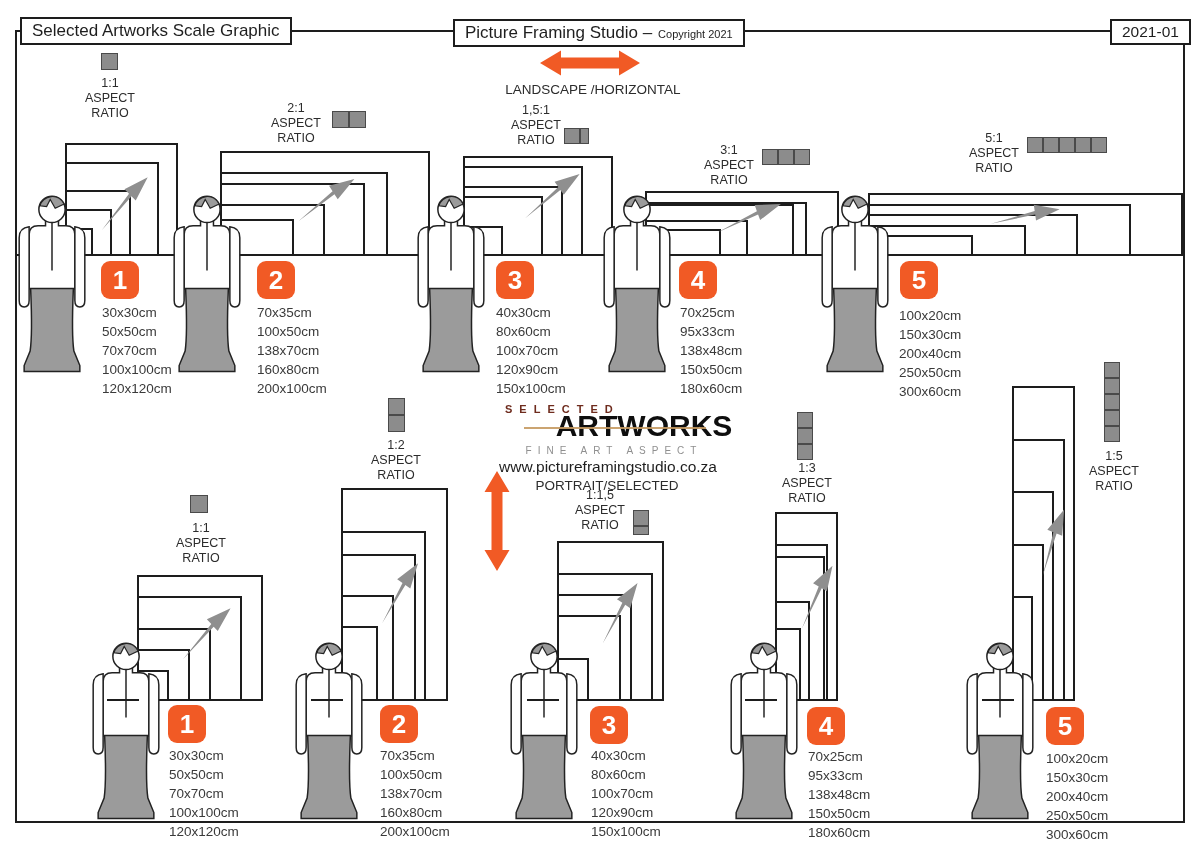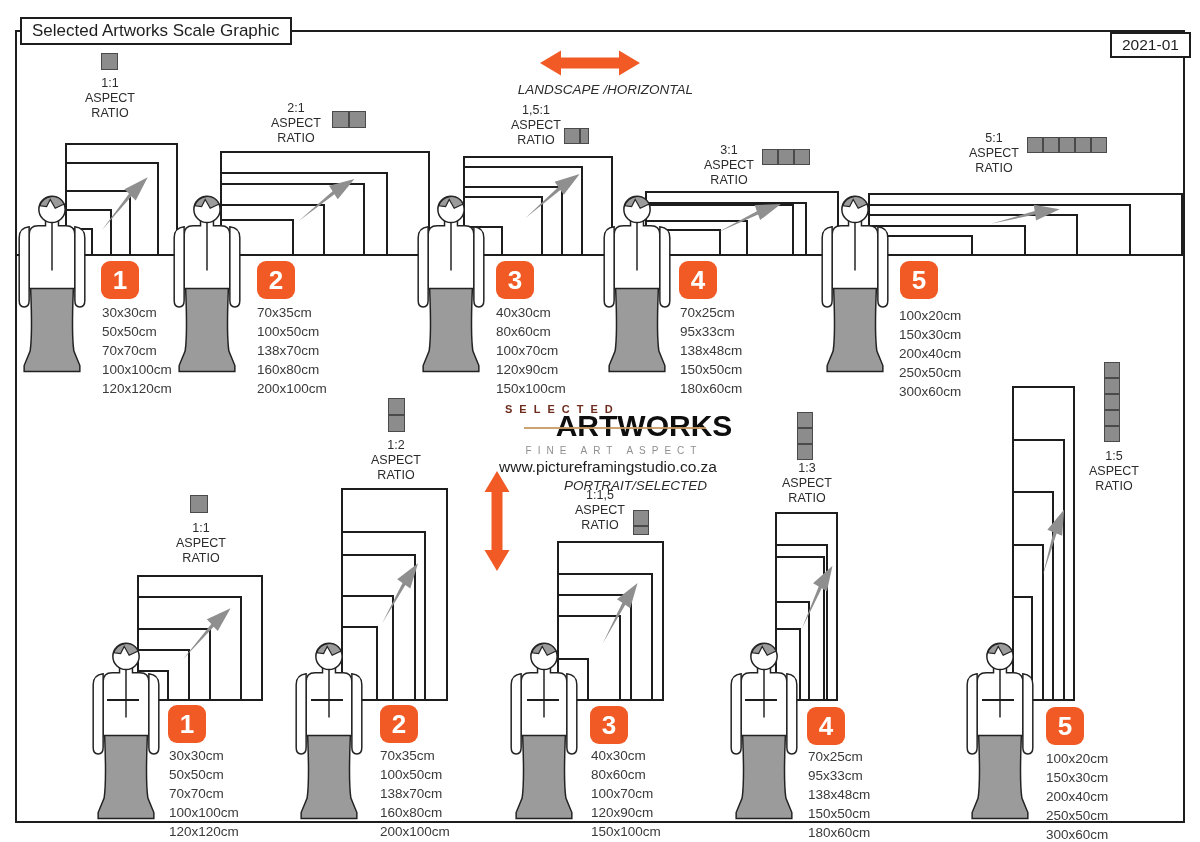--- a/index.html
+++ b/index.html
@@ -15,21 +15,21 @@
          font-size:26px;font-weight:bold;display:flex;align-items:center;justify-content:center;z-index:5;}
   .sizes{font-size:13.5px;line-height:19px;color:#3a3a3a;z-index:4;white-space:nowrap;}
   .person{z-index:2;}
   .arrowg{z-index:3;}
   .ricon{display:flex;z-index:4;}
   .ricon.v{flex-direction:column;}
   .cell{background:#8c8c8c;border:1.6px solid #4a4a4a;box-sizing:border-box;flex:none;}
   .frame{position:absolute;border:2px solid #1d1d1d;box-sizing:border-box;z-index:1;background:transparent;}
   .baseline{background:#1d1d1d;z-index:1;}
   .extline{position:absolute;background:#1d1d1d;z-index:3;}
-  .centered{text-align:right;font-style:italic;}
+  .centered{text-align:center;}
   .lp-label{font-size:13.5px;color:#2c2c2c;z-index:4;}
   .logo-selected{font-size:11px;font-weight:bold;letter-spacing:7px;color:#6e2b1d;z-index:4;text-align:right;}
   .logo-artworks{width:200px;text-align:center;font-size:30px;font-weight:800;letter-spacing:0px;color:#0e0e0e;z-index:4;}
   .logo-strike{height:2px;background:#c59a62;opacity:.9;z-index:5;}
   .logo-tagline{width:200px;text-align:center;font-size:10px;letter-spacing:6px;color:#8f8f8f;z-index:4;}
   .website{width:220px;text-align:center;font-size:15.5px;color:#1e1e1e;z-index:4;}
 </style>
 </head>
 <body>
 
@@ -51,21 +51,25 @@
       </symbol>
     </defs>
   </svg>
 
   <div class="abs page-border"></div>
   <div class="abs baseline" style="left:16px;top:254px;width:1167px;height:2px"></div>
 
   <div class="abs hbox" style="left:20px;top:17px">
     <span>Selected Artworks Scale Graphic</span>
   </div>
-  <div class="abs hbox" style="left:1110px;top:32px;font-size:15.5px">
+  <div class="abs hbox studio-box" style="left:453px;top:19px">
+    <span>Picture Framing Studio –</span>
+    <span class="studio-copy">Copyright 2021</span>
+  </div>
+  <div class="abs hbox" style="left:1110px;top:19px;font-size:15.5px">
     <span>2021-01</span>
   </div>
 
   <svg class="abs arrowg" style="left:540px;top:46px" width="100" height="34" viewBox="0 0 100 34">
     <polygon points="0,17 21,4.5 21,11.5 79,11.5 79,4.5 100,17 79,29.5 79,22.5 21,22.5 21,29.5" fill="#F15A25"></polygon>
   </svg>
   <div class="abs lp-label centered" style="left:493px;top:82px;width:200px">LANDSCAPE /HORIZONTAL</div>
 
   <div class="abs logo-selected" style="left:505px;top:403px">SELECTED</div>
   <div class="abs logo-artworks" style="left:544px;top:409px">ARTWORKS</div>

